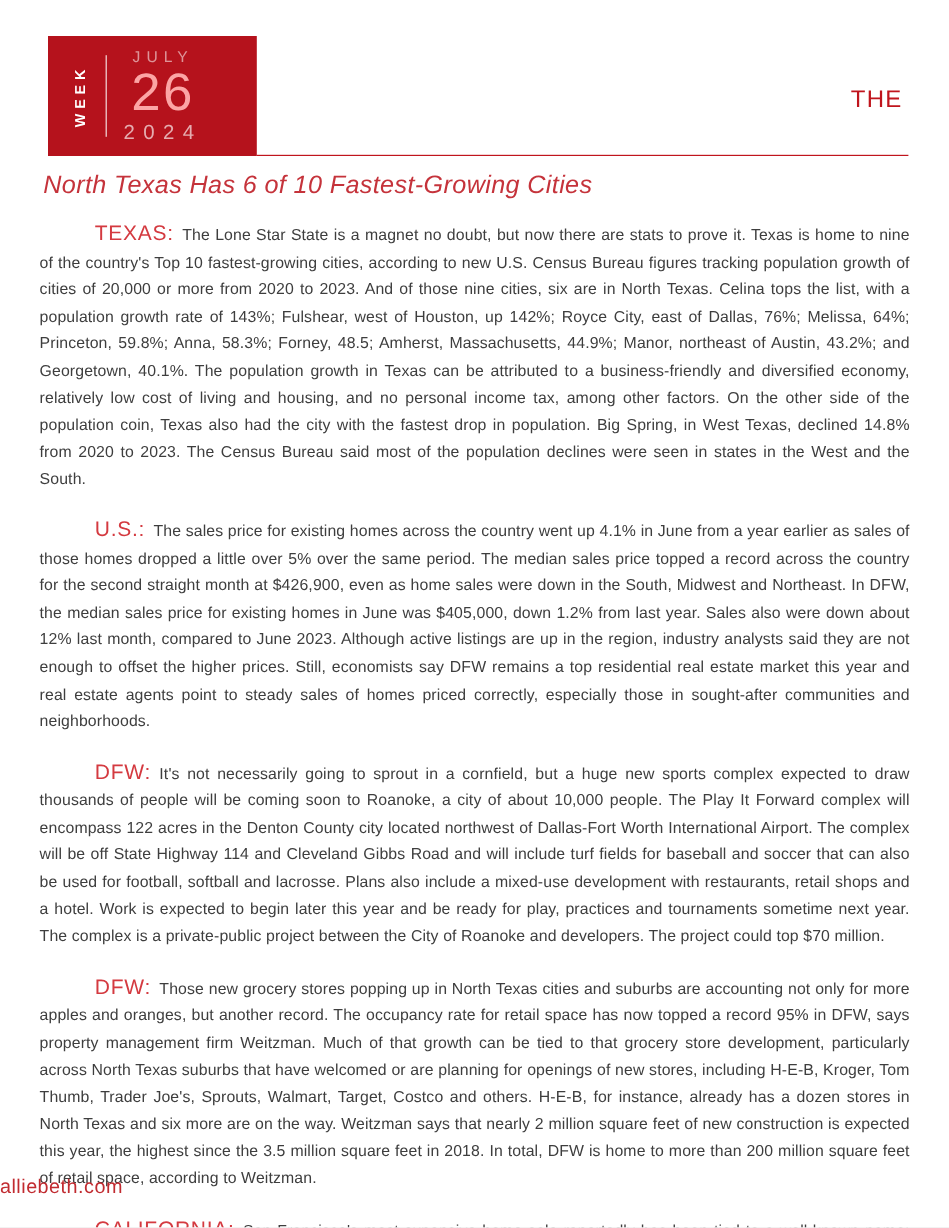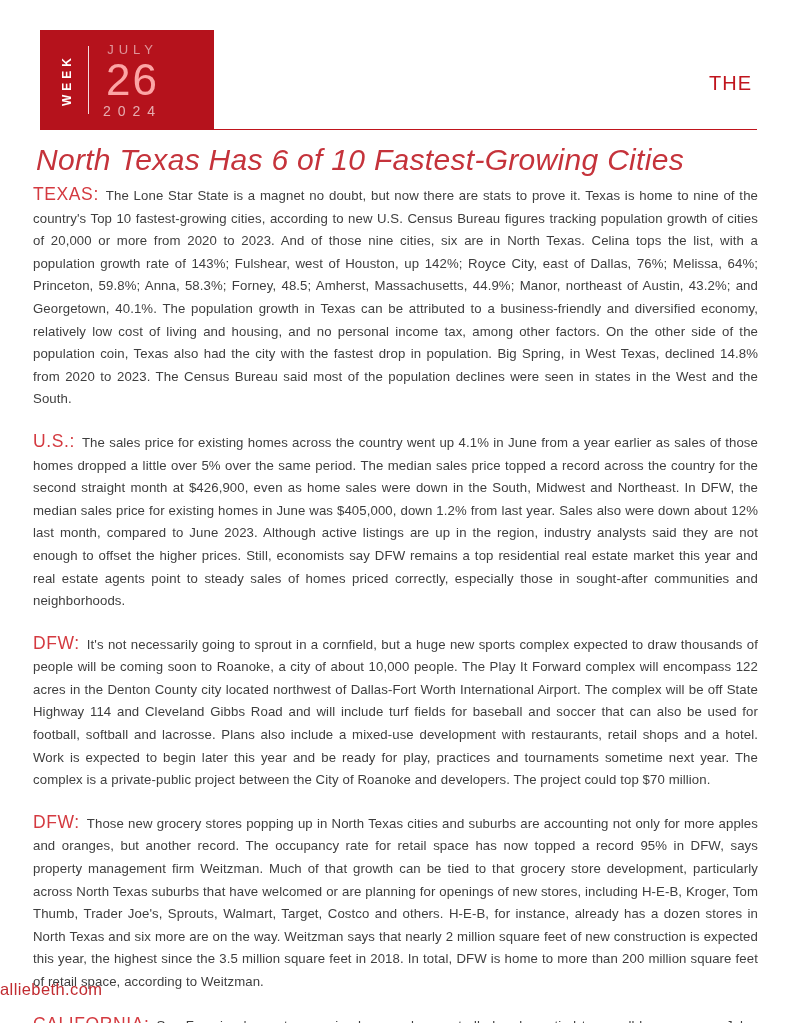--- a/index.html
+++ b/index.html
@@ -25,55 +25,56 @@
     color:#ffffff; font-size:12px; font-weight:bold;
     letter-spacing:4px; margin-left:20px;
   }
   .badge-divider {
     width:1px; height:68px; background:rgba(255,255,255,0.85);
     margin:0 14px 0 14px;
   }
   .badge-date { display:flex; flex-direction:column; align-items:center; }
   .badge-month { color:rgba(255,255,255,0.55); font-size:13px; letter-spacing:5px; }
   .badge-day   { color:#fca5a5; font-size:44px; font-weight:300; line-height:46px; letter-spacing:2px; }
-  .badge-year  { color:rgba(255,255,255,0.65); font-size:14px; letter-spacing:7px; }
+  .badge-year  { color:rgba(255,255,255,0.65); font-size:17px; letter-spacing:7px; }
 
   .masthead {
     position:absolute; right:34px; top:72px;
     display:flex; align-items:baseline;
     color:#c0151d; white-space:nowrap;
   }
   .masthead-the { font-size:20px; font-weight:400; letter-spacing:1px; margin-right:5px; }
   .masthead-title { font-size:41px; font-weight:300; letter-spacing:2px; line-height:40px; }
   .header-rule {
     position:absolute; top:129px; left:214px; right:34px;
     height:1px; background:#c0151d;
   }
 
   
   .headline {
     position:absolute; top:143px; left:36px; right:34px;
-    color:#c5333b; font-size:30px; font-style:italic; font-weight:500;
+    color:#c5333b; font-size:21px; font-style:italic; font-weight:500;
     letter-spacing:0.3px;
   }
 
   
   .articles {
     position:absolute; top:183px; left:33px; width:725px;
   }
   .article {
     text-align:justify;
     font-size:13.2px; line-height:22.6px;
     color:#3e3e3e; letter-spacing:0.1px;
     margin-bottom:19px;
   }
   .article-label {
     color:#d43a40; font-size:17.5px; font-weight:400;
     letter-spacing:0.6px; margin-right:7px;
     vertical-align:baseline;
+    margin-left:46px;
   }
 
   
   .footer {
     position:absolute; top:980px; left:0; right:0;
     text-align:left;
   }
   .footer-link {
     color:#c12b30; font-size:16.5px; letter-spacing:0.4px;
     text-decoration:none;

